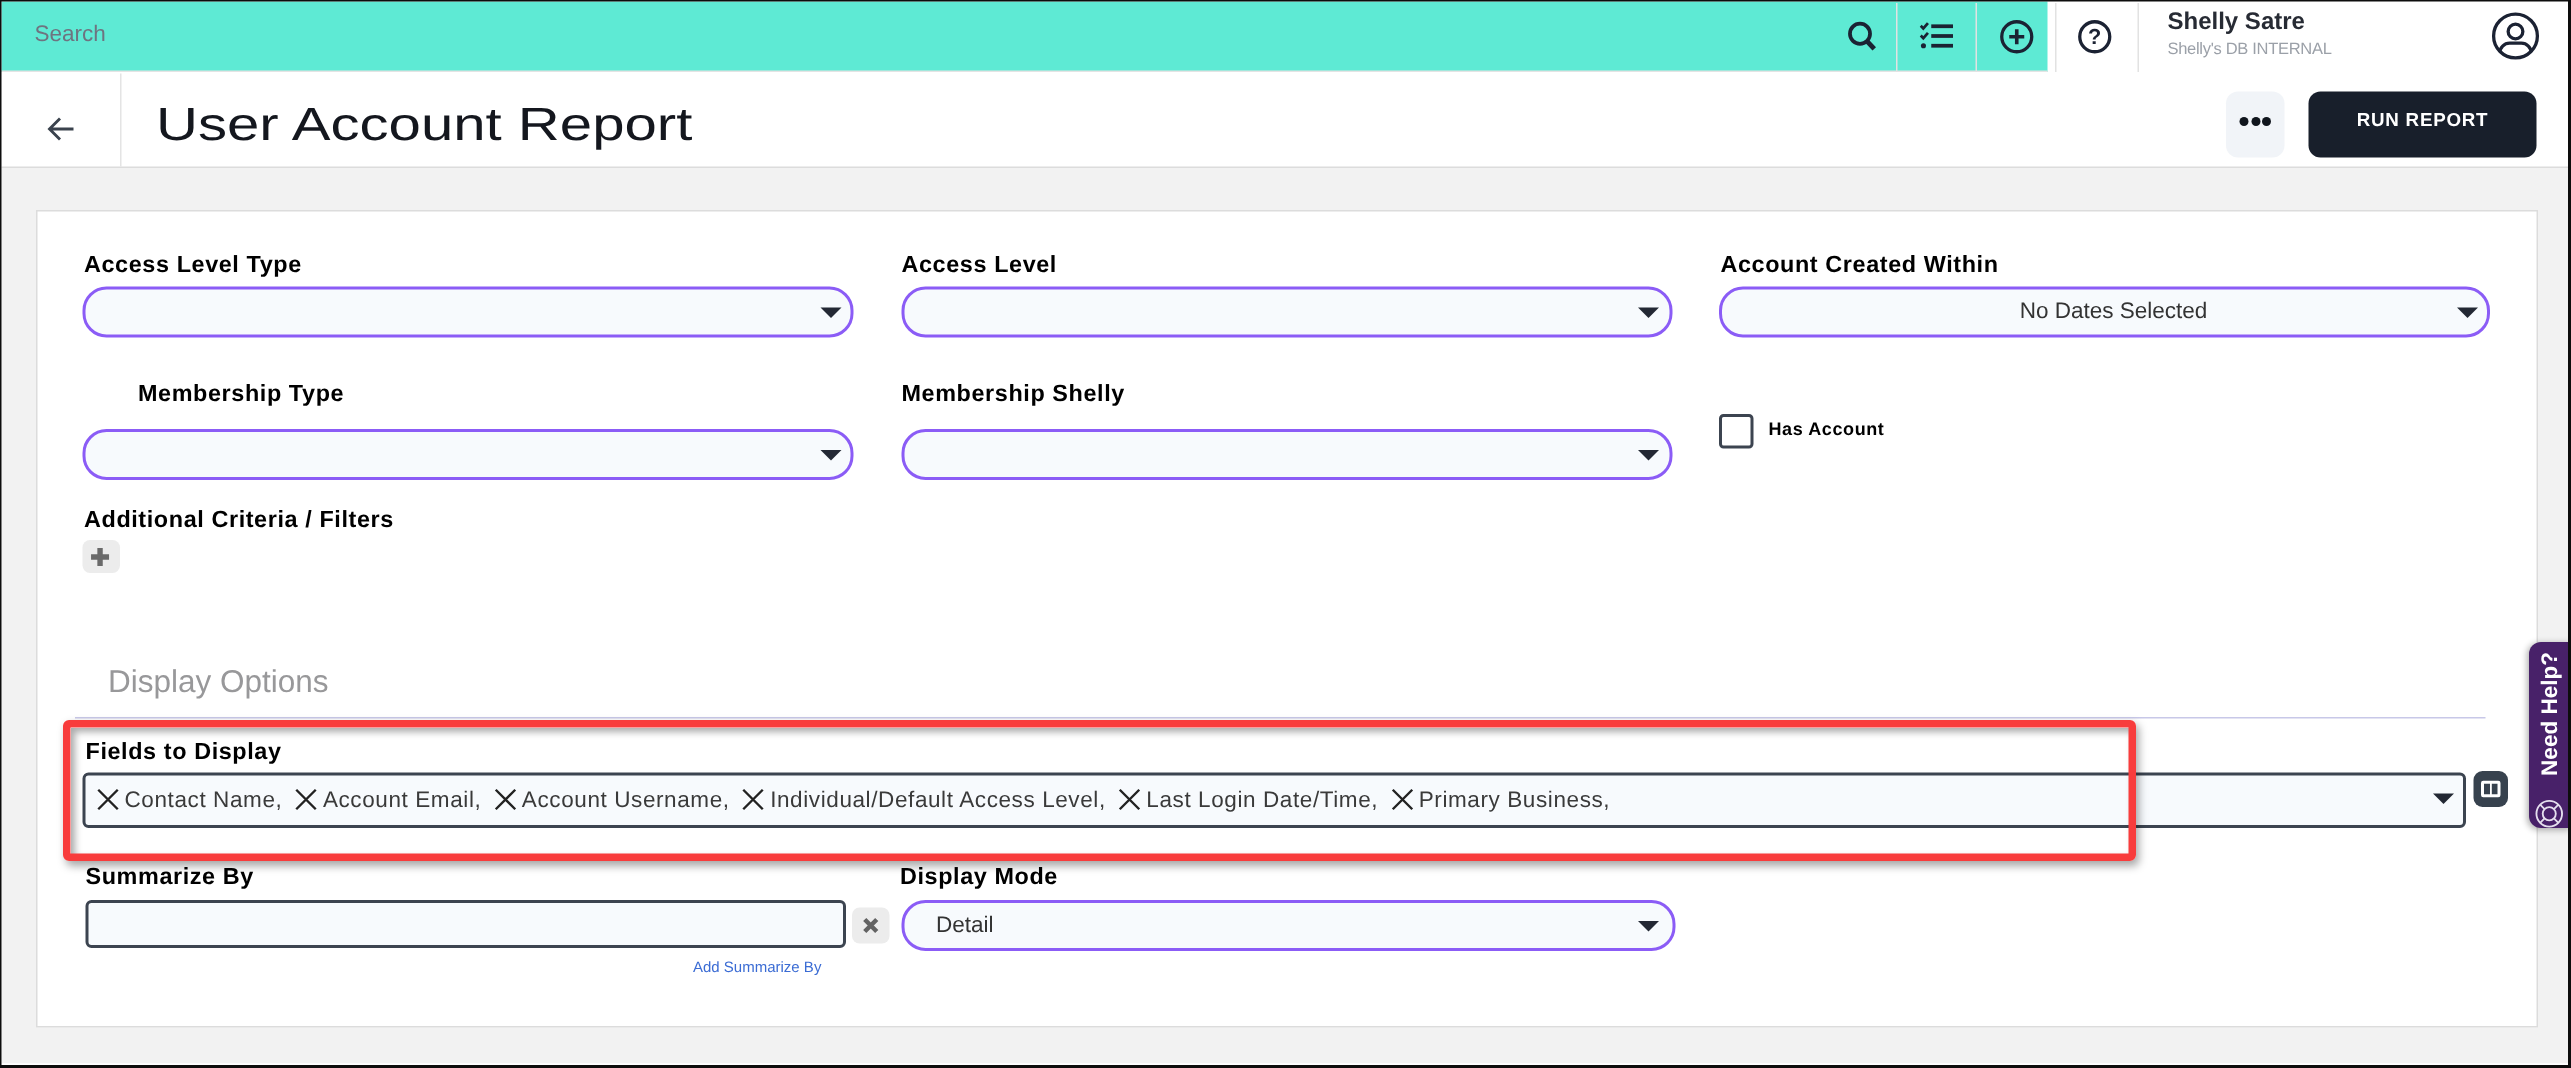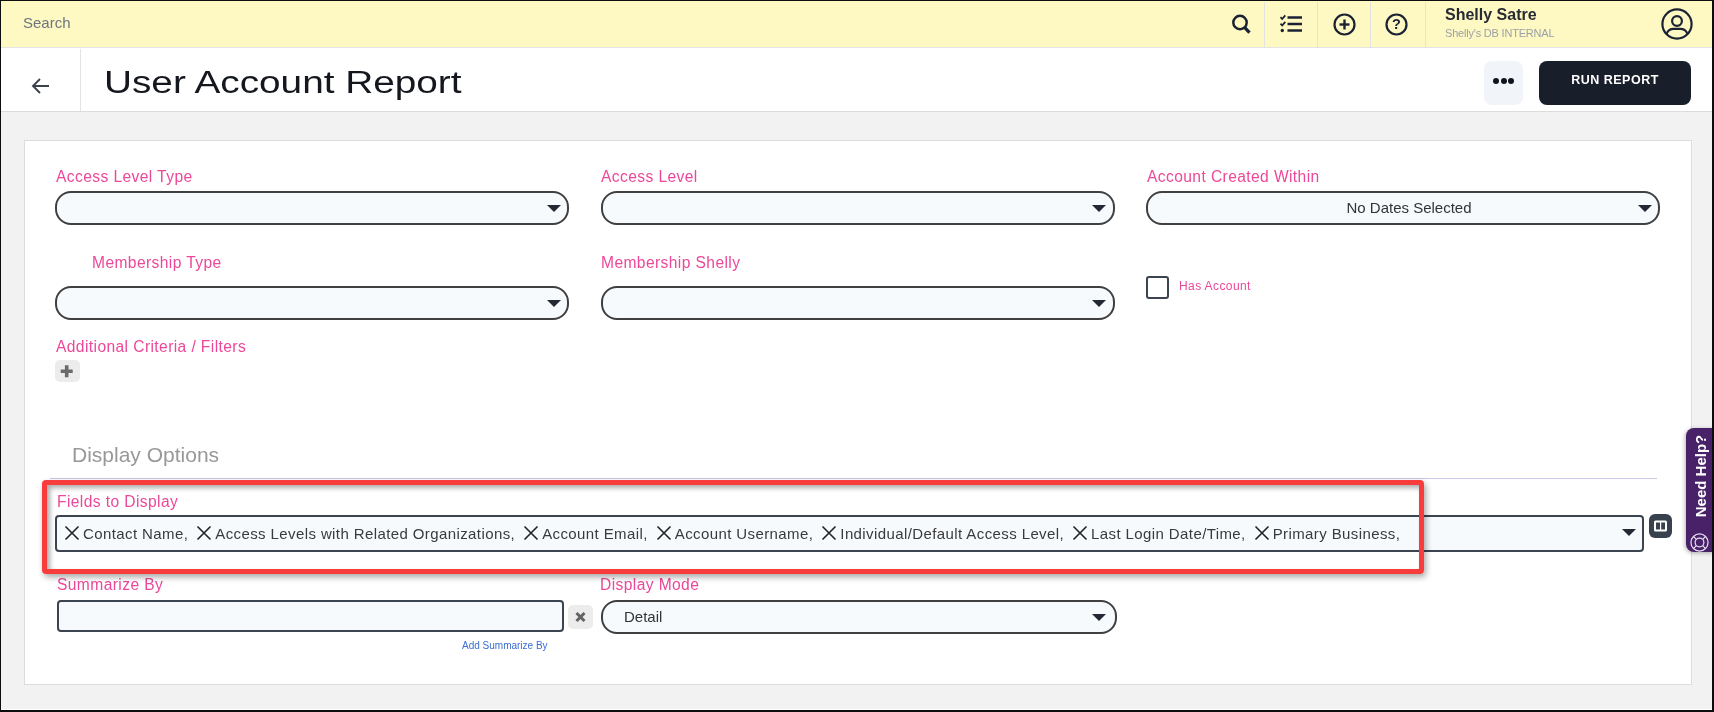--- a/index.html
+++ b/index.html
@@ -3,41 +3,41 @@
 <meta charset="utf-8">
 <style>
 * { margin:0; padding:0; box-sizing:border-box; }
 html,body { width:1714px; height:712px; overflow:hidden; }
 body { font-family:"Liberation Sans", sans-serif; background:#fff; position:relative; }
 .frame { position:absolute; left:0; top:0; width:1714px; height:712px; border-style:solid; border-color:#0d0d0d; border-width:1px 2px 2px 1px; z-index:100; pointer-events:none; }
 .whiteline { position:absolute; left:1px; top:709px; width:1711px; height:1px; background:#fff; z-index:51; }
 .abs { position:absolute; }
 
 
-.topbar { position:absolute; left:1px; top:1px; width:1711px; height:47px; background:#fef9c3; border-bottom:1px solid #e4e4e4; }
+.topbar { position:absolute; left:1px; top:1px; width:1364px; height:47px; background:#5eead4; border-bottom:1px solid #e4e4e4; }
 .search-txt { position:absolute; left:22px; top:13px; font-size:15px; color:#6e7480; }
 .sep { position:absolute; top:0; width:1px; height:46px; background:#e2e2e2; }
 .uname { position:absolute; left:1445px; top:6px; font-size:16px; font-weight:700; color:#272b34; }
 .udb { position:absolute; left:1445px; top:27px; font-size:11px; color:#9ba0a8; letter-spacing:-0.2px; }
 
 
 .titlebar { position:absolute; left:1px; top:49px; width:1711px; height:63px; background:#fff; border-bottom:1px solid #dcdcdc; }
 .tb-sep { position:absolute; left:79px; top:0; width:1px; height:62px; background:#e4e4e4; }
 .title { position:absolute; left:104px; top:65px; font-size:31px; color:#14171e; transform:scaleX(1.25); transform-origin:0 50%; }
 .dots-btn { position:absolute; left:1484px; top:61px; width:39px; height:44px; background:#f1f4f8; border-radius:8px; }
 .dots-btn span { position:absolute; top:17px; width:6px; height:6px; border-radius:50%; background:#10151d; }
 .run-btn { position:absolute; left:1539px; top:61px; width:152px; height:44px; background:#181f2b; border-radius:8px; color:#fff; font-size:12.5px; font-weight:700; letter-spacing:0.5px; text-align:center; line-height:39px; }
 
 
 .pagebg { position:absolute; left:1px; top:112px; width:1711px; height:597px; background:#f2f2f2; }
 .panel { position:absolute; left:24px; top:140px; width:1668px; height:545px; background:#fff; border:1px solid #dcdcdc; }
 
 
-.lbl { position:absolute; font-size:15.6px; font-weight:400; color:#ec4899; letter-spacing:0.4px; }
-.sel { position:absolute; height:34px; background:#f7fafd; border:2px solid #404040; border-radius:16px;padding-left:12px; }
+.lbl { position:absolute; font-size:15.6px; font-weight:700; color:#000000; letter-spacing:0.4px; }
+.sel { position:absolute; height:34px; background:#f7fafd; border:2px solid #8b5cf6; border-radius:16px;padding-left:12px; }
 .caret { position:absolute; width:0; height:0; border-left:7px solid transparent; border-right:7px solid transparent; border-top:7.5px solid #232834; }
 .sel-txt { font-size:15px; color:#333; }
 .checkbox { position:absolute; left:1146px; top:276px; width:23px; height:23px; border:2px solid #3c4450; border-radius:3px; background:#fff; }
 .plus-btn { position:absolute; left:55px; top:360px; width:25px; height:22px; background:#ececec; border-radius:5px; }
 .disp-opt { position:absolute; left:56px; top:443px; font-size:21px; color:#98989a;margin-left:16px; }
 .hr-lav { position:absolute; left:50px; top:478px; width:1607px; height:1px; background:#c8c8e8; }
 
 
 .red-box { position:absolute; left:42px; top:480px; width:1382px; height:94px; border:5px solid #f83c3c; border-radius:4px; box-shadow:2px 3px 6px rgba(0,0,0,0.35), inset 3px 3px 5px rgba(0,0,0,0.33); z-index:20; }
 
@@ -152,23 +152,20 @@
   <div class="hr-lav"></div>
 
   <div class="lbl" style="left:57px; top:493px; z-index:21;">Fields to Display</div>
   <div class="chips-field"></div>
   <div class="chips">
     <span class="chip"><svg width="16" height="16" viewBox="0 0 16 16">
         <path d="M1.5 1.5 L14.5 14.5 M14.5 1.5 L1.5 14.5" stroke="#222" stroke-width="1.6"></path>
       </svg>Contact Name,</span>
     <span class="chip"><svg width="16" height="16" viewBox="0 0 16 16">
         <path d="M1.5 1.5 L14.5 14.5 M14.5 1.5 L1.5 14.5" stroke="#222" stroke-width="1.6"></path>
-      </svg>Access Levels with Related Organizations,</span>
-    <span class="chip"><svg width="16" height="16" viewBox="0 0 16 16">
-        <path d="M1.5 1.5 L14.5 14.5 M14.5 1.5 L1.5 14.5" stroke="#222" stroke-width="1.6"></path>
       </svg>Account Email,</span>
     <span class="chip"><svg width="16" height="16" viewBox="0 0 16 16">
         <path d="M1.5 1.5 L14.5 14.5 M14.5 1.5 L1.5 14.5" stroke="#222" stroke-width="1.6"></path>
       </svg>Account Username,</span>
     <span class="chip"><svg width="16" height="16" viewBox="0 0 16 16">
         <path d="M1.5 1.5 L14.5 14.5 M14.5 1.5 L1.5 14.5" stroke="#222" stroke-width="1.6"></path>
       </svg>Individual/Default Access Level,</span>
     <span class="chip"><svg width="16" height="16" viewBox="0 0 16 16">
         <path d="M1.5 1.5 L14.5 14.5 M14.5 1.5 L1.5 14.5" stroke="#222" stroke-width="1.6"></path>
       </svg>Last Login Date/Time,</span>

